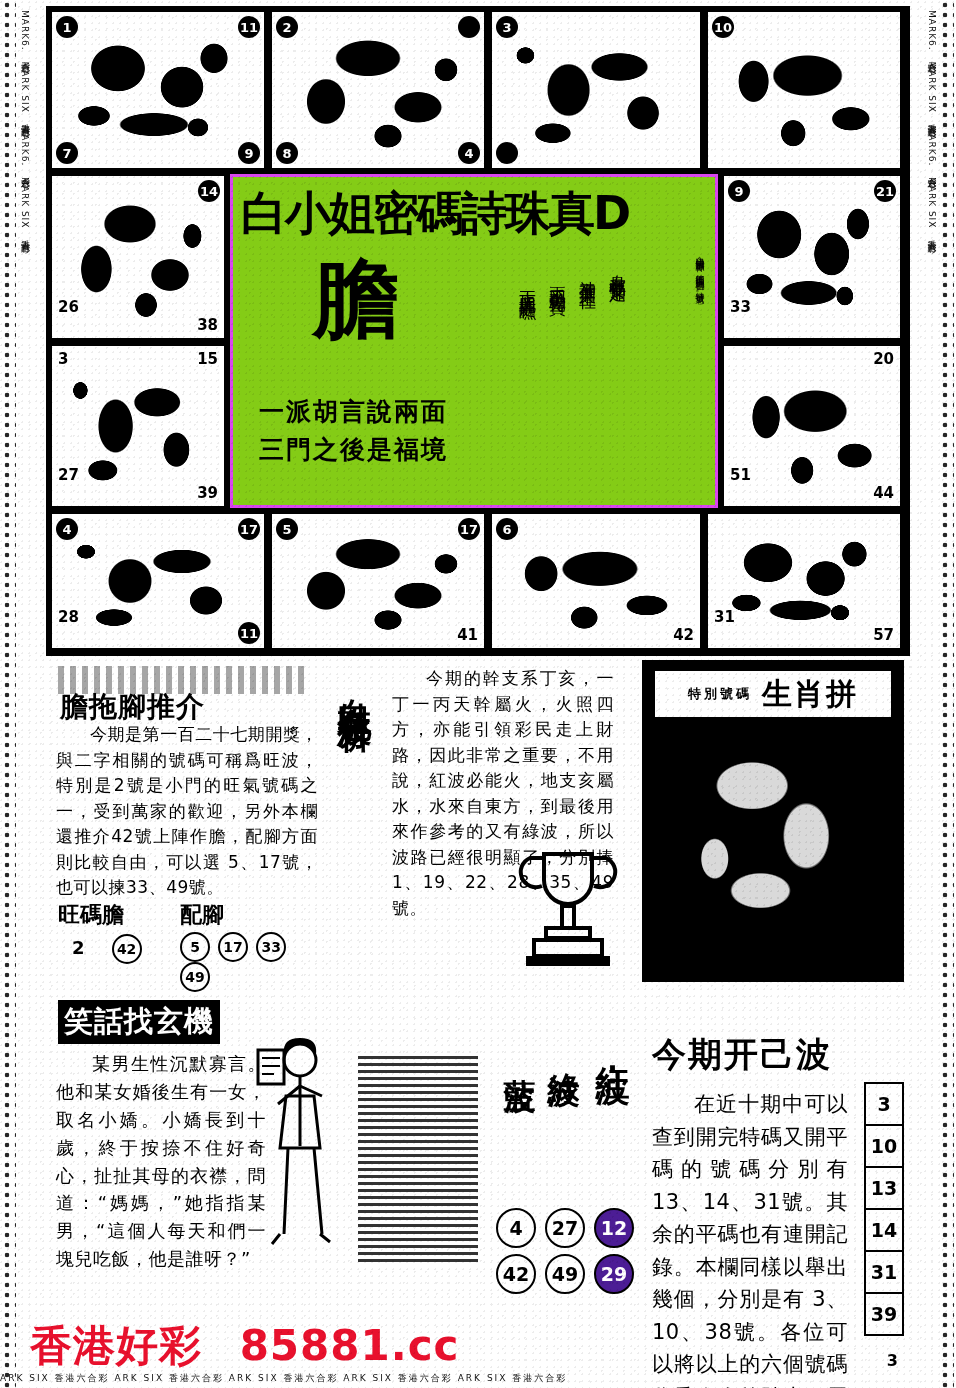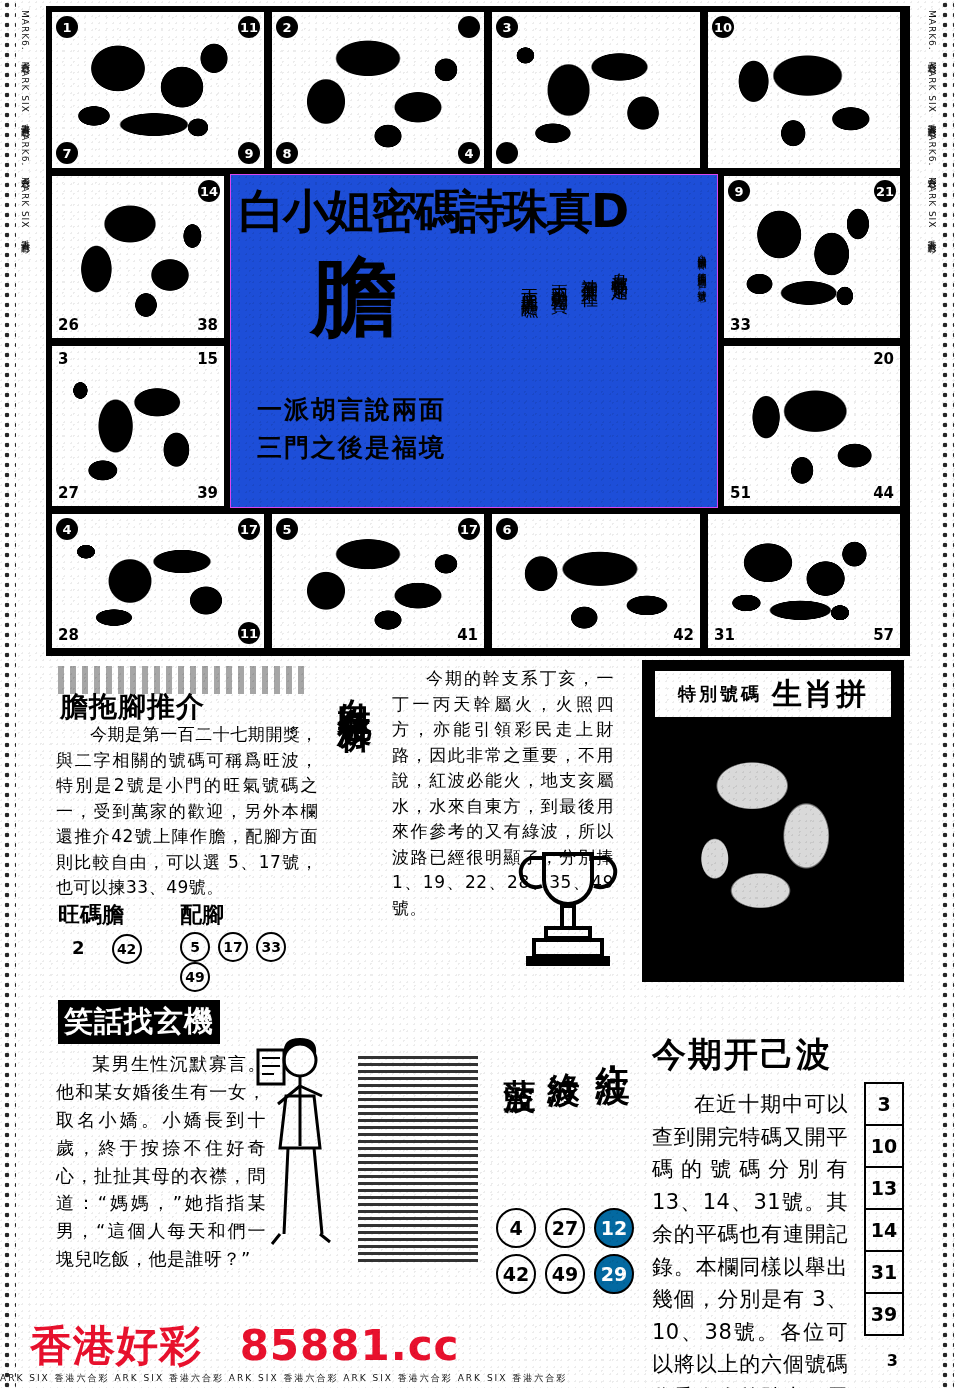--- a/index.html
+++ b/index.html
@@ -23,21 +23,21 @@
   .grid-top{position:relative;width:864px;height:650px;background:#000;padding:3px;box-sizing:border-box;}
   .cell{position:absolute;background:#fff;border:2px solid #000;box-sizing:border-box;overflow:hidden;}
   .corner{position:absolute;width:22px;height:22px;border-radius:50%;background:#000;color:#fff;font-size:13px;font-weight:bold;display:flex;align-items:center;justify-content:center;}
   .c-tl{left:4px;top:4px;}
   .c-tr{right:4px;top:4px;}
   .c-bl{left:4px;bottom:4px;}
   .c-br{right:4px;bottom:4px;}
   .numplain{position:absolute;font-size:15px;font-weight:bold;color:#000;}
   .n-tl{left:6px;top:4px;}
   .n-tr{right:6px;top:4px;}
-  .n-bl{left:6px;bottom:4px;margin-top:10px;}
+  .n-bl{left:6px;bottom:22px;margin-top:10px;}
   .n-br{right:6px;bottom:4px;}
 
   
   .splotch{position:absolute;inset:6px;
      background:
        radial-gradient(ellipse 22% 26% at 30% 35%, #000 0 60%, transparent 62%),
        radial-gradient(ellipse 18% 24% at 62% 48%, #000 0 58%, transparent 60%),
        radial-gradient(ellipse 30% 14% at 48% 74%, #000 0 55%, transparent 58%),
        radial-gradient(ellipse 12% 18% at 78% 28%, #000 0 55%, transparent 58%),
        radial-gradient(ellipse 14% 12% at 18% 68%, #000 0 55%, transparent 58%),
@@ -62,42 +62,42 @@
   }
   .splotch.d{
      background:
        radial-gradient(ellipse 30% 22% at 52% 40%, #000 0 62%, transparent 65%),
        radial-gradient(ellipse 14% 24% at 22% 44%, #000 0 58%, transparent 61%),
        radial-gradient(ellipse 18% 14% at 76% 70%, #000 0 56%, transparent 59%),
        radial-gradient(ellipse 12% 16% at 44% 80%, #000 0 55%, transparent 58%);
   }
 
   
-  .masthead{position:absolute;background:#1d4ed8;border:1px solid #d946ef;box-sizing:border-box;}
+  .masthead{position:absolute;background:#84cc16;border:3px solid #d946ef;box-sizing:border-box;}
   .mast-title{position:absolute;left:8px;top:6px;width:440px;height:62px;
      font-family:"DejaVu Sans","Liberation Sans",sans-serif;font-weight:bold;font-size:46px;letter-spacing:-2px;
      color:#000;white-space:nowrap;}
   .mast-big{position:absolute;left:80px;top:78px;font-size:86px;font-weight:bold;line-height:1;}
   .mast-line{position:absolute;font-size:25px;font-weight:bold;letter-spacing:2px;white-space:nowrap;}
   .mast-vcol{position:absolute;writing-mode:vertical-rl;text-orientation:upright;font-size:17px;line-height:1.35;letter-spacing:2px;}
   .mast-vtiny{position:absolute;writing-mode:vertical-rl;text-orientation:upright;font-size:9px;line-height:1.3;letter-spacing:1px;}
 
   
   .lower{position:relative;width:864px;height:716px;}
 
   .panel{position:absolute;box-sizing:border-box;}
 
   .ptitle{font-size:28px;font-weight:bold;letter-spacing:1px;white-space:nowrap;}
   .body-cn{font-size:17px;line-height:1.5;text-align:justify;letter-spacing:0.5px;}
   .body-cn p{margin:0 0 2px 0;text-indent:2em;}
 
   .vtitle{writing-mode:vertical-rl;text-orientation:upright;font-size:34px;font-weight:bold;letter-spacing:4px;}
 
   .ball{display:inline-flex;align-items:center;justify-content:center;width:26px;height:26px;border-radius:50%;border:2px solid #000;font-size:14px;font-weight:bold;background:#fff;margin-right:3px;}
-  .ball.solid{background:#0369a1;color:#fff;}
+  .ball.solid{background:#4c1d95;color:#fff;}
 
   .trophy{position:absolute;}
   .sidebar-nums{position:absolute;border:2px solid #000;width:40px;box-sizing:border-box;}
   .sidebar-nums div{height:40px;display:flex;align-items:center;justify-content:center;font-size:19px;font-weight:bold;border-bottom:2px solid #000;}
   .sidebar-nums div:last-child{border-bottom:none;}
 
   .footer{position:absolute;left:0;bottom:0;width:956px;height:56px;}
   .brand{position:absolute;left:30px;bottom:14px;font-size:42px;font-weight:bold;color:#e8112d;white-space:nowrap;letter-spacing:1px;}
   .brand .cn{color:#e8112d;}
   .pagenum{position:absolute;right:58px;bottom:18px;font-size:16px;font-weight:bold;}
@@ -255,21 +255,21 @@
           <path d="M76 14 h14 a12 12 0 0 1 -12 28" fill="none" stroke="#000" stroke-width="4"></path>
           <rect x="46" y="62" width="12" height="22" fill="none" stroke="#000" stroke-width="4"></rect>
           <rect x="30" y="84" width="44" height="10" fill="none" stroke="#000" stroke-width="4"></rect>
           <rect x="18" y="96" width="68" height="16" fill="none" stroke="#000" stroke-width="4"></rect>
           <rect x="10" y="112" width="84" height="10" fill="#000"></rect>
         </svg>
       </div>
 
       <div class="panel" style="left:596px;top:4px;width:262px;height:322px;background:#000;border:3px solid #000;">
         <div style="position:absolute;left:10px;top:8px;right:10px;height:46px;background:#fff;display:flex;align-items:center;justify-content:center;">
-          <span style="font-size:18px;font-weight:bold;letter-spacing:3px;margin-right:10px;">特別號碼</span>
+          <span style="font-size:13px;font-weight:bold;letter-spacing:3px;margin-right:10px;">特別號碼</span>
           <span style="font-size:30px;font-weight:bold;letter-spacing:2px;">生肖拼</span>
         </div>
         <div style="position:absolute;left:24px;top:68px;right:24px;bottom:20px;
           background:
             radial-gradient(ellipse 30% 18% at 40% 24%, #fff 0 55%, transparent 58%),
             radial-gradient(ellipse 20% 26% at 66% 46%, #fff 0 52%, transparent 56%),
             radial-gradient(ellipse 26% 14% at 44% 70%, #fff 0 52%, transparent 56%),
             radial-gradient(ellipse 12% 16% at 22% 56%, #fff 0 52%, transparent 56%);
           opacity:.85;"></div>
       </div>

